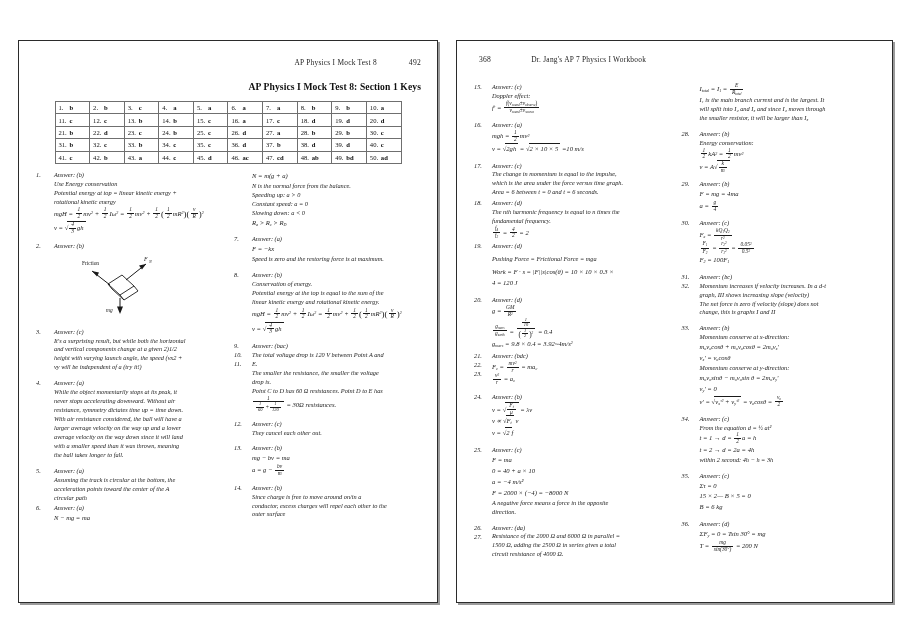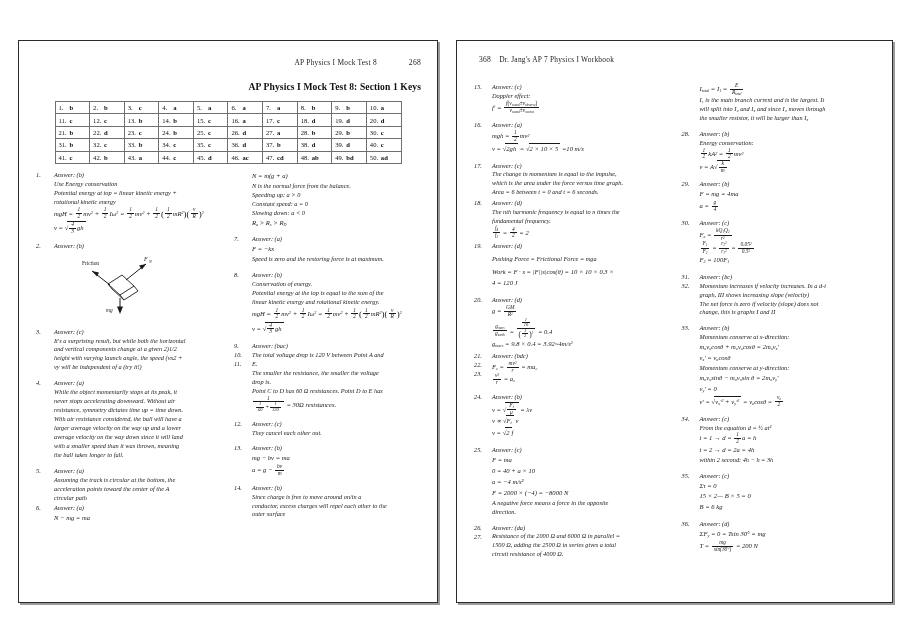--- a/index.html
+++ b/index.html
@@ -29,21 +29,21 @@
   
   .runhead{
     display:flex;
     align-items:baseline;
     font-size:7.4px;
     letter-spacing:.25px;
     color:#1c1c1c;
     height:12px;
   }
   .runhead.right-head{justify-content:flex-end;gap:32px;align-items:flex-end;}
-  .runhead.left-head{justify-content:flex-start;gap:8px;padding-left:6px;}
+  .runhead.left-head{justify-content:flex-start;gap:40px;padding-left:6px;}
   .runhead .folio{font-size:7.6px;}
 
   
   .doc-title{
     text-align:right;
     font-weight:bold;
     font-size:9.6px;
     letter-spacing:.1px;
     margin:14px 0 9px 0;
     color:#111;
@@ -141,21 +141,21 @@
 </head>
 <body>
 
 <div class="spread">
 
   <div class="page page-left">
    <div class="page-inner">
 
     <div class="runhead right-head">
       <span>AP Physics I Mock Test 8</span>
-      <span class="folio">268</span>
+      <span class="folio">492</span>
     </div>
 
     <div class="doc-title">AP Physics I Mock Test 8: Section 1 Keys</div>
 
     <table class="keys">
       <tbody>
         <tr>
           <td><span class="num">1.</span><span class="ans">b</span></td>
           <td><span class="num">2.</span><span class="ans">b</span></td>
           <td><span class="num">3.</span><span class="ans">c</span></td>

